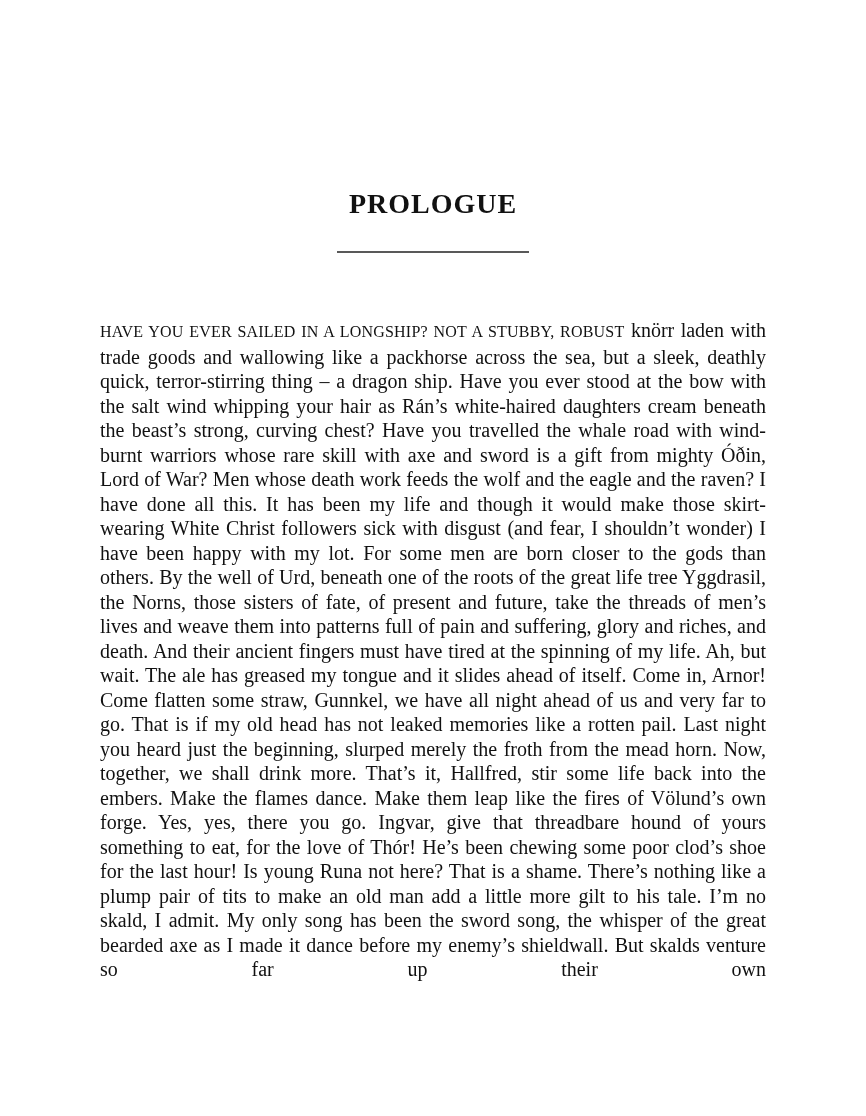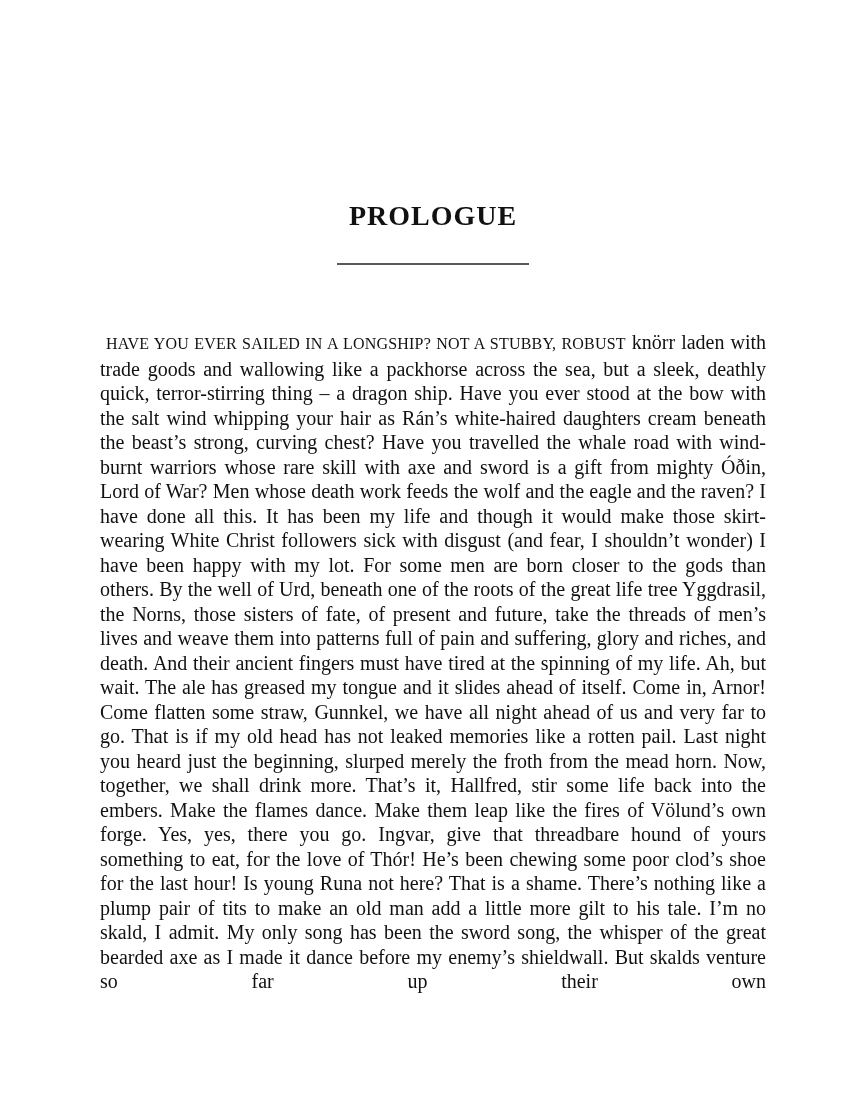--- a/index.html
+++ b/index.html
@@ -12,21 +12,21 @@
     width: 866px;
     height: 1116px;
     background: #ffffff;
     box-sizing: border-box;
     padding-top: 190px;
     overflow: hidden;
     font-family: "Liberation Serif", "DejaVu Serif", serif;
     color: #111111;
   }
   .chapter-title {
-    margin: 12px;
+    margin: 0;
     text-align: center;
     font-family: "Liberation Serif", "DejaVu Serif", serif;
     font-weight: bold;
     font-size: 28px;
     line-height: 28px;
     letter-spacing: 1px;
     color: #111111;
   }
   .title-divider {
     width: 192px;
@@ -41,21 +41,20 @@
     line-height: 24.5px;
     text-align: justify;
     text-align-last: justify;
     -moz-text-align-last: justify;
     hyphens: none;
     color: #111111;
   }
   .leadin-smallcaps {
     font-size: 16px;
     letter-spacing: 0.2px;
-    margin-left: 6px;
   }
 </style>
 </head>
 <body>
 
 <main class="book-page">
   <h1 class="chapter-title">PROLOGUE</h1>
 
   <div class="title-divider"></div>
 

